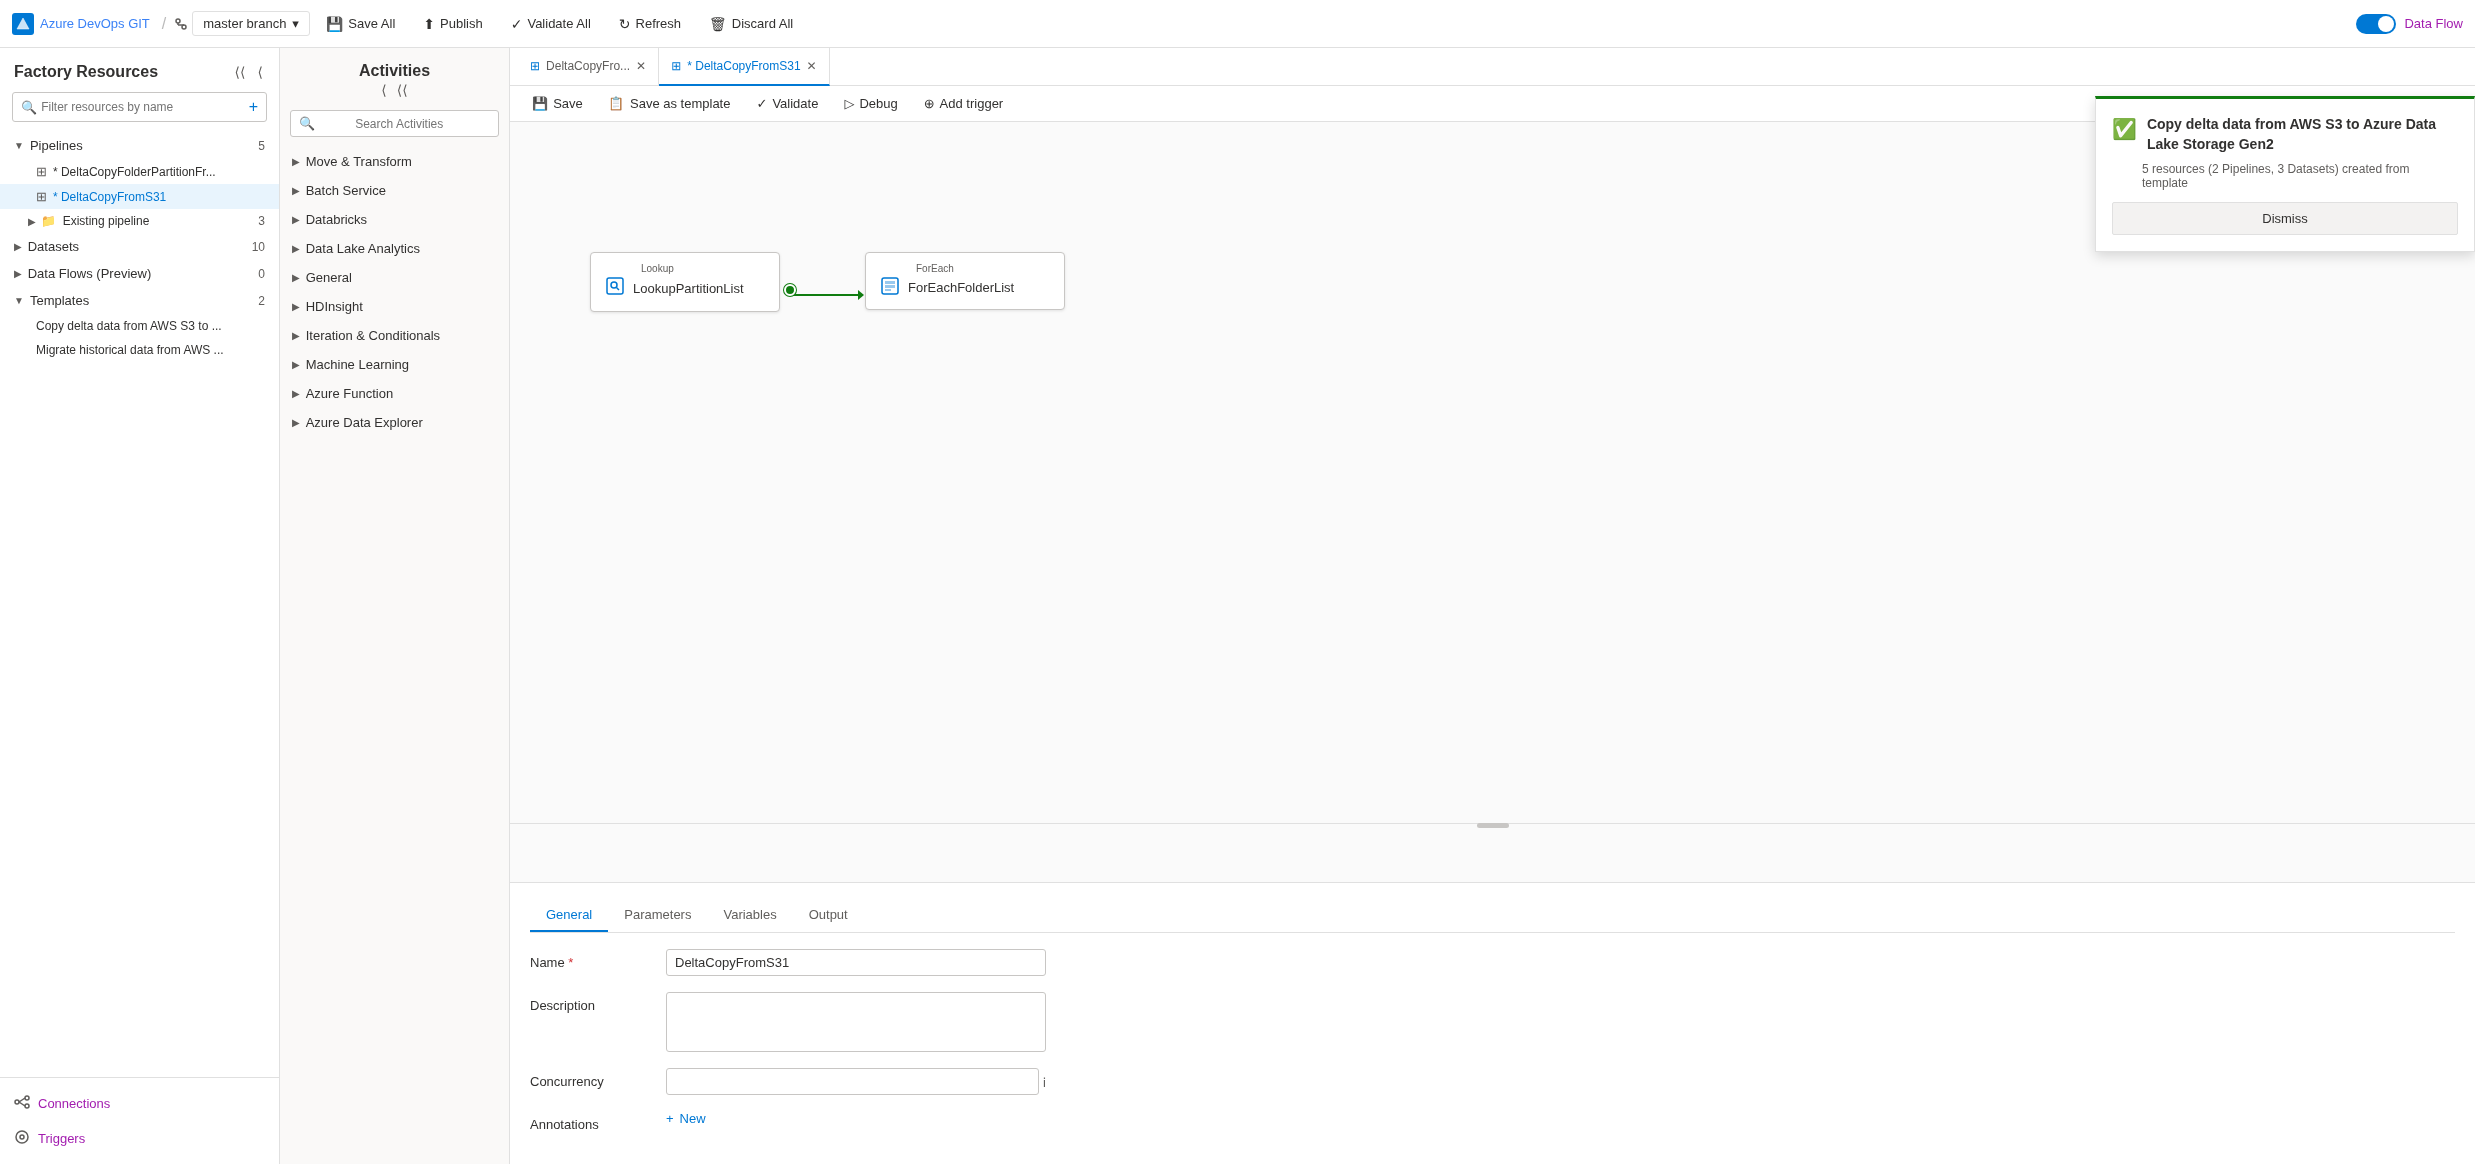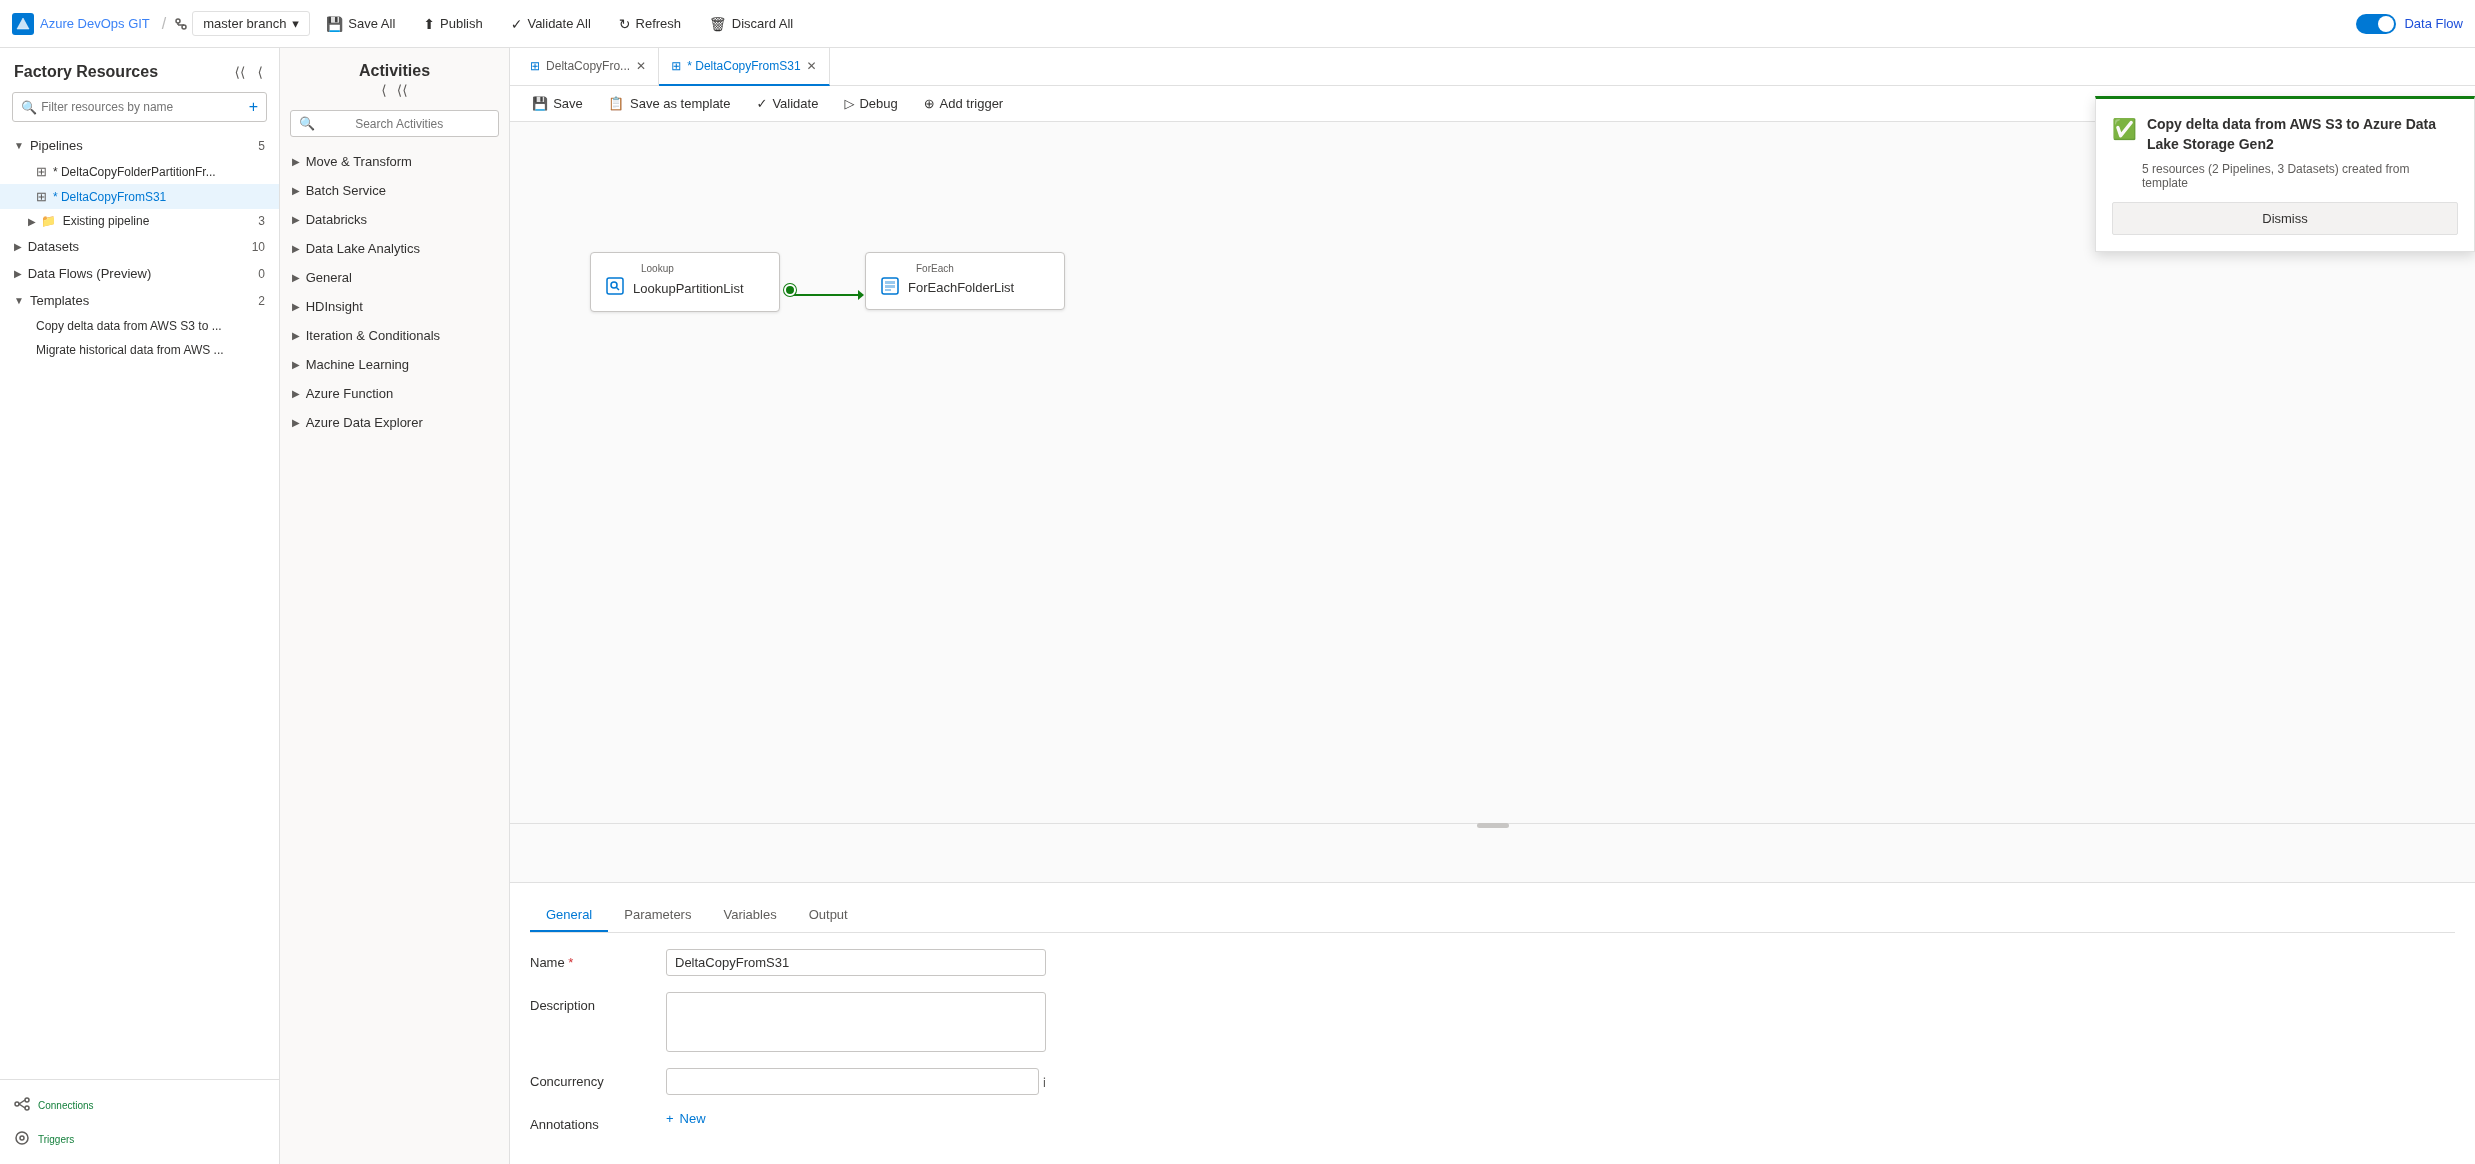--- a/index.html
+++ b/index.html
@@ -42,21 +42,21 @@
     }
     .toolbar-btn {
       display: flex; align-items: center; gap: 5px;
       padding: 5px 12px; border: none; background: transparent;
       cursor: pointer; font-size: 13px; color: #323130;
       border-radius: 3px;
     }
     .toolbar-btn .btn-icon { font-size: 14px; }
     .toolbar-toggle {
       display: flex; align-items: center; gap: 8px;
-      margin-left: auto; font-size: 13px; color: #1d4ed8;
+      margin-left: auto; font-size: 13px; color: #a21caf;
     }
     .toggle-switch {
       width: 40px; height: 20px; background: #0078d4; border-radius: 10px;
       position: relative; cursor: pointer;
     }
     .toggle-switch::after {
       content: ''; position: absolute; right: 2px; top: 2px;
       width: 16px; height: 16px; background: white; border-radius: 50%;
     }
 
@@ -125,21 +125,21 @@
       display: flex; align-items: center; gap: 6px;
     }
 
     .sidebar-bottom {
       margin-top: auto;
       border-top: 1px solid #e0e0e0;
       padding: 8px 0;
     }
     .sidebar-bottom-item {
       display: flex; align-items: center; gap: 8px;
-      padding: 8px 14px; cursor: pointer; font-size: 10px; color: #15803d;
+      padding: 8px 14px; cursor: pointer; font-size: 13px; color: #a21caf;
     }
 
     
     .activities-panel {
       width: 230px;
       background: #faf9f8;
       border-right: 1px solid #e0e0e0;
       display: flex; flex-direction: column;
       overflow: hidden;
     }

